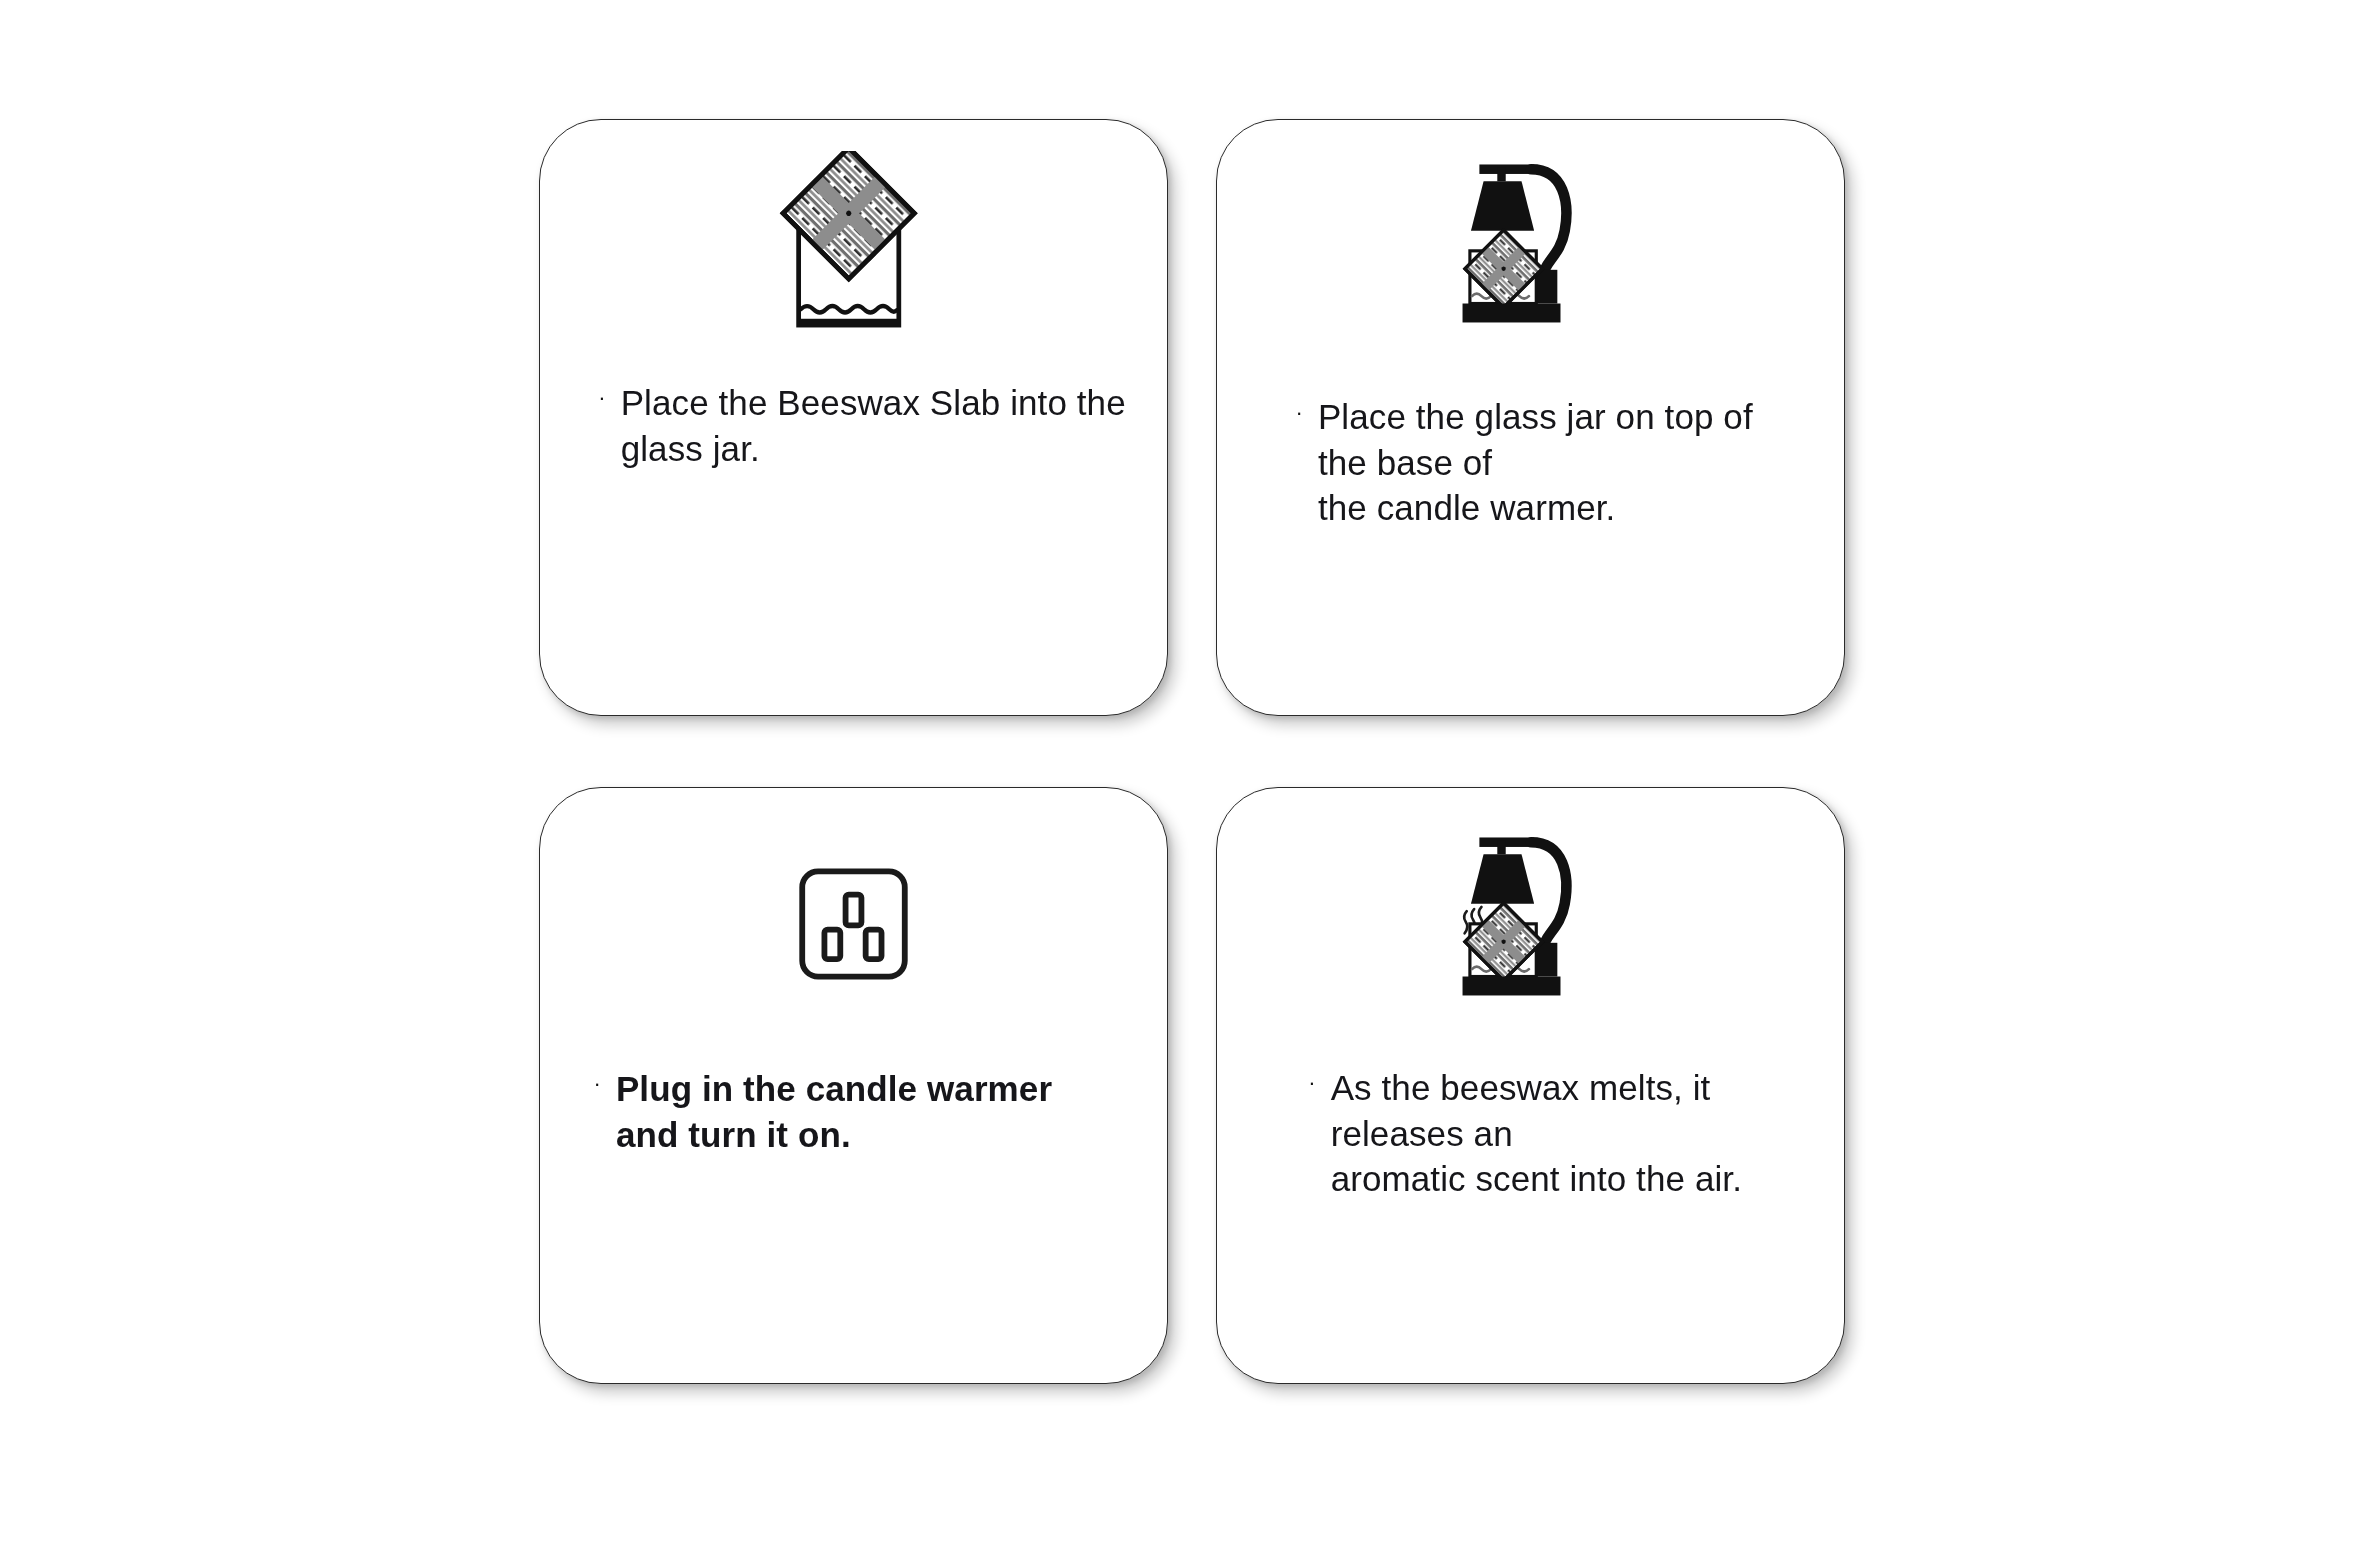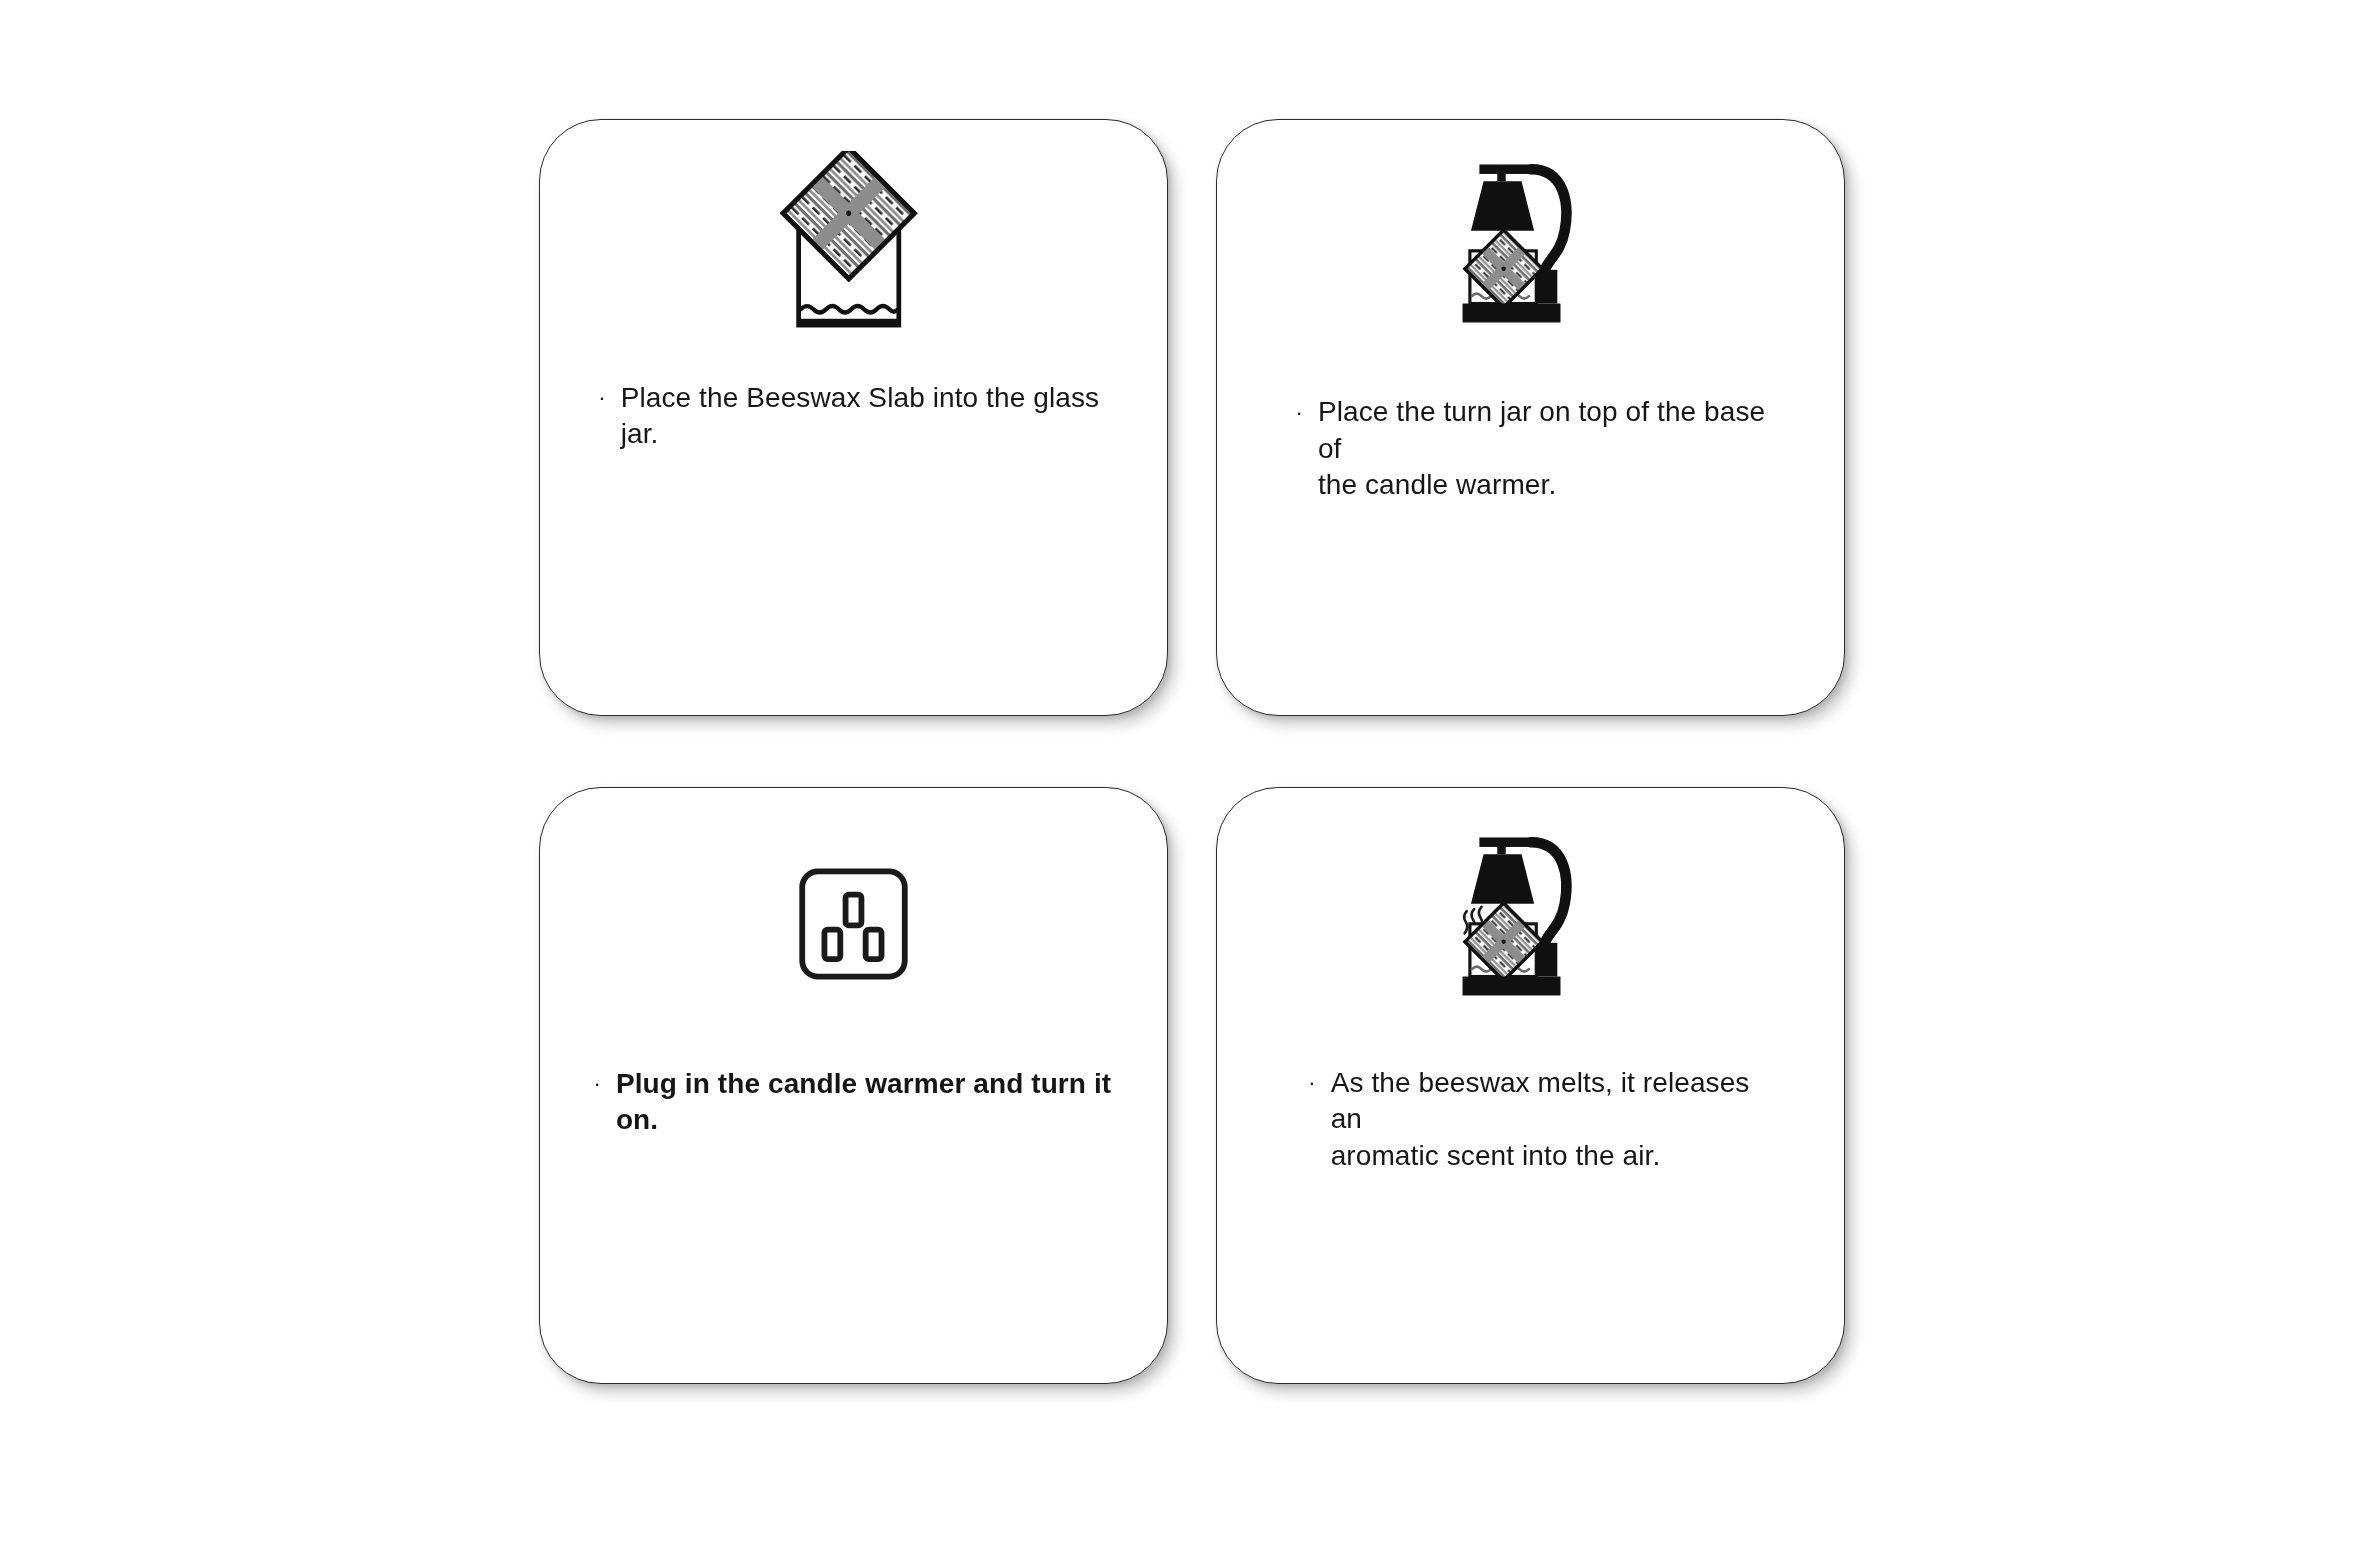--- a/index.html
+++ b/index.html
@@ -81,21 +81,21 @@
   }
   .bullet {
     font-size: 22px;
     line-height: 1;
     color: #111111;
     margin-right: 15px;
     margin-top: 7.4px;
     flex: 0 0 auto;
   }
   .caption-text {
-    font-size: 28px;
+    font-size: 35px;
     line-height: 1.30;
     color: #16161a;
     font-weight: 400;
     letter-spacing: 0.1px;
     white-space: pre-line;
   }
 
   
   .card1 .caption { margin-top: 18px; padding-left: 19px; }
   .card1 .caption-text { width: 507px; }
@@ -187,21 +187,21 @@
             <rect x="-52" y="-52" width="104" height="104" fill="none" stroke="#111111" stroke-width="6"></rect>
             <circle cx="0" cy="0" r="4" fill="#111111"></circle>
           </g>
 
           <rect x="20" y="278" width="186" height="36" fill="#111111"></rect>
         </svg>
       </div>
       <div class="caption">
         <div class="caption-row">
           <span class="bullet">·</span>
-          <span class="caption-text">Place the turn jar on top of the base of
+          <span class="caption-text">Place the glass jar on top of the base of
 the candle warmer.</span>
         </div>
       </div>
     </div>
   </div>
 
   <div class="card card3">
     <div class="card-inner">
       <div class="icon-wrap socket-icon-wrap">
         <svg width="111" height="114" viewBox="0 0 210 215" aria-hidden="true">

